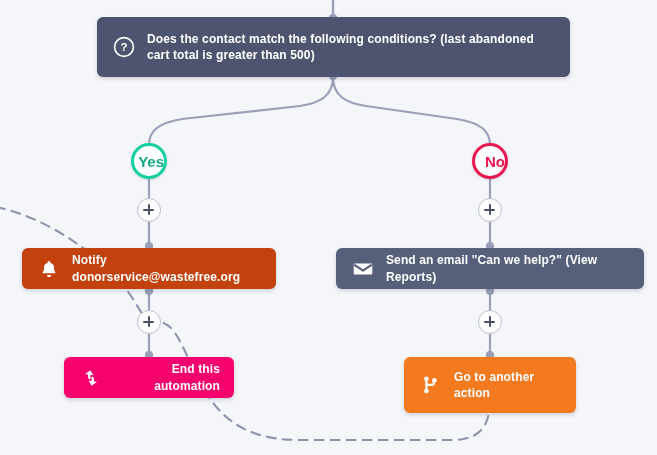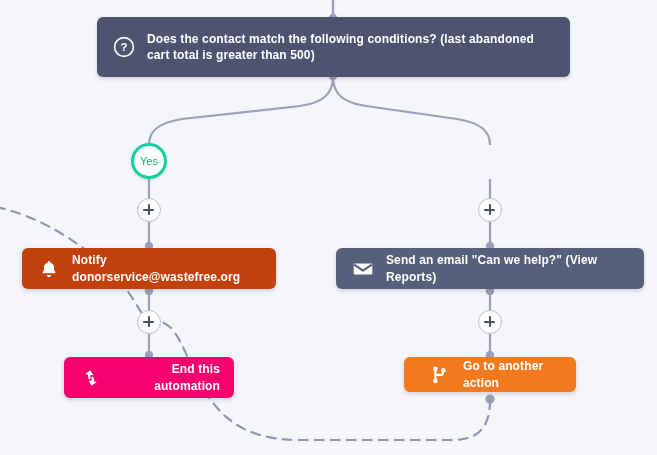--- a/index.html
+++ b/index.html
@@ -95,38 +95,37 @@
     height: 41px;
     background: #f5026e;
     text-align: right;
   }
 
   
   #node-goto {
     left: 404px;
     top: 357px;
     width: 172px;
-    height: 35px;
+    height: 56px;
     background: #f47a20;
-    padding-left: 9px;
   }
 
   
   .badge {
     position: absolute;
     width: 36px;
     height: 36px;
     border-radius: 50%;
     background: #ffffff;
     box-sizing: border-box;
     display: flex;
     align-items: center;
-    justify-content: center;
-    font-size: 11px;
-    font-weight: normal;
+    justify-content: flex-end;
+    font-size: 15px;
+    font-weight: bold;
     z-index: 4;
     box-shadow: 0 1px 3px rgba(40, 45, 70, 0.14);
   }
   #badge-yes {
     left: 131px;
     top: 143px;
     border: 3px solid #14cf9f;
     color: #17a884;
   }
   #badge-no {
@@ -215,20 +214,23 @@
         <circle cx="11" cy="11" r="9.4" fill="none" stroke="#ffffff" stroke-width="1.6"></circle>
         <text x="11" y="15.4" text-anchor="middle" font-family="Liberation Sans, sans-serif" font-size="11.5" font-weight="bold" fill="#ffffff">?</text>
       </svg>
     </span>
     <span class="node-label">Does the contact match the following conditions? (last abandoned cart total is greater than 500)</span>
   </div>
 
   <div class="badge" id="badge-yes">
     <span>Yes</span>
   </div>
+  <div class="badge" id="badge-no">
+    <span>No</span>
+  </div>
 
   <div class="plus-btn" id="plus-yes-top"></div>
   <div class="plus-btn" id="plus-no-top"></div>
   <div class="plus-btn" id="plus-yes-bottom"></div>
   <div class="plus-btn" id="plus-no-bottom"></div>
 
   <div class="node" id="node-notify">
     <span class="node-icon">
       <svg width="20" height="20" viewBox="0 0 20 20">
         <path d="M10 2.1c-0.72 0-1.3 0.58-1.3 1.3v0.42C6.4 4.38 4.9 6.4 4.9 8.78v2.5l-1.25 2.0

